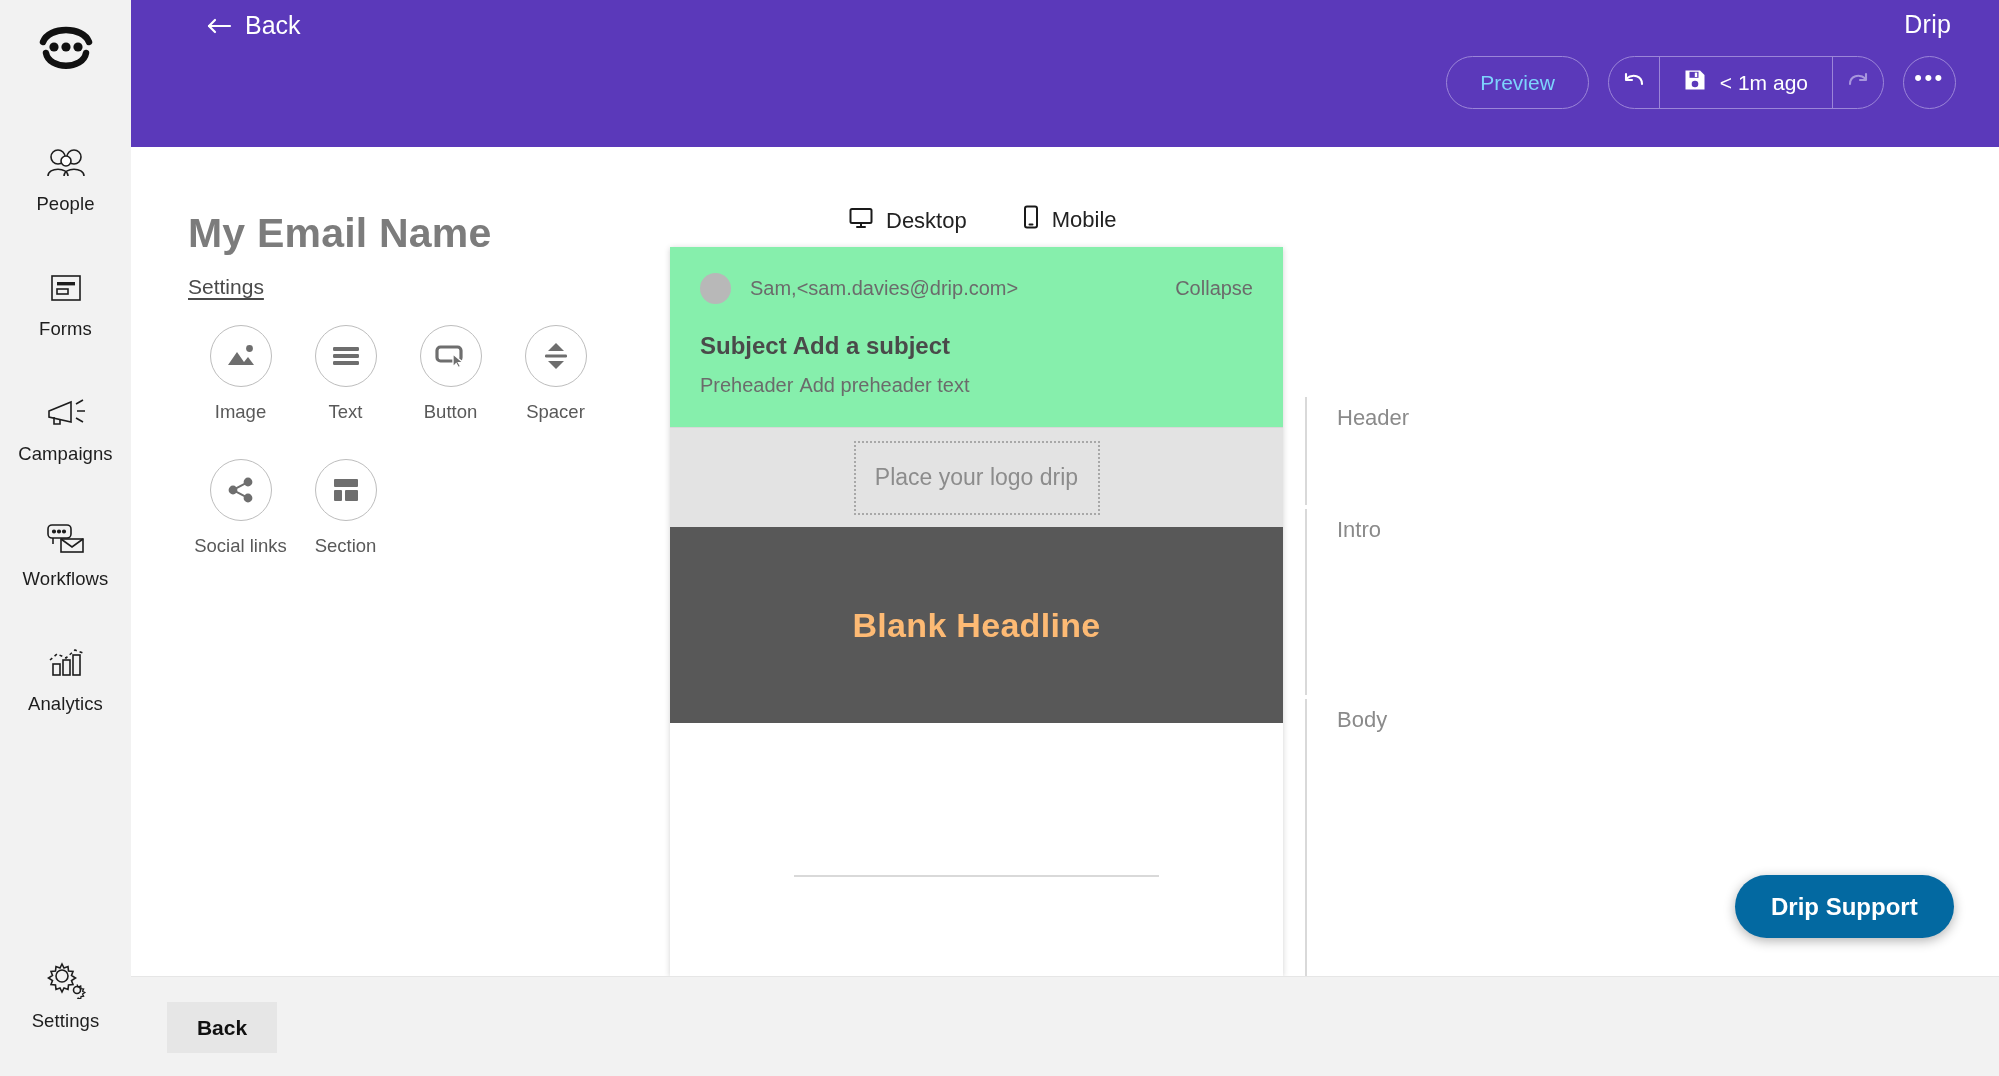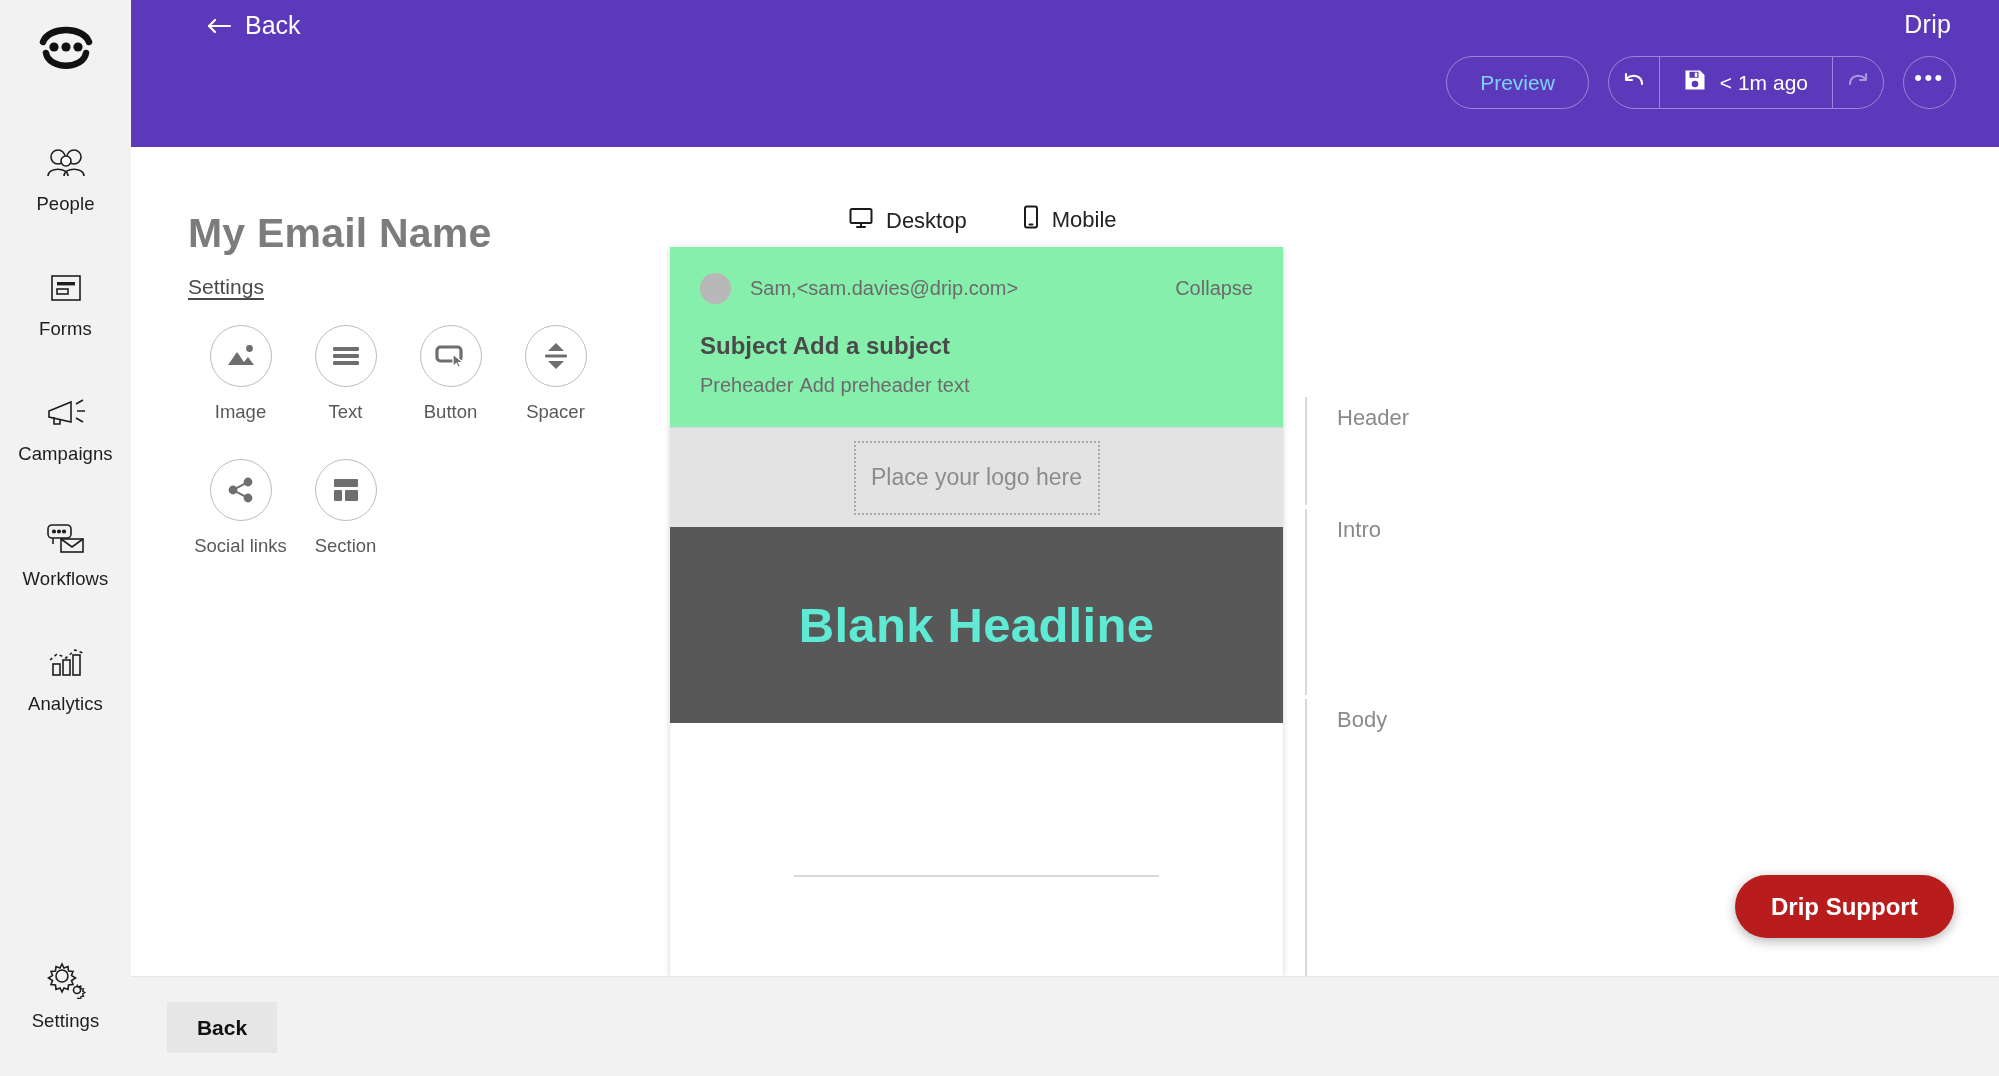--- a/index.html
+++ b/index.html
@@ -160,21 +160,21 @@
   }
   #logo-drop {
     width: 246px; height: 74px; border: 2px dotted #a8a8a8;
     display: flex; align-items: center; justify-content: center;
     font-size: 23px; color: #8c8c8c;
   }
   #headline-band {
     background: #585858; height: 196px;
     display: flex; align-items: center; justify-content: center;
   }
-  #headline-text { color: #5eead4; font-size: 49px; font-weight: bold; letter-spacing: .3px; }
+  #headline-text { color: #fdba74; font-size: 34px; font-weight: bold; letter-spacing: .3px; }
   #email-body-rest { background: #fff; height: 160px; position: relative; }
   #body-divider {
     position: absolute; left: 124px; right: 124px; bottom: 6px;
     height: 2px; background: #d9d9d9;
   }
 
   
   #structure-col {
     position: absolute; left: 1168px; top: 0; width: 700px; height: 829px;
   }
@@ -183,21 +183,21 @@
     position: absolute; left: 6px; top: 0; width: 2px; background: #d9d9d9;
   }
   .struct-label {
     position: absolute; left: 38px; font-size: 22px; color: #8a8a8a;
   }
 
   
   #drip-support {
     position: absolute; left: 1735px; top: 875px;
     height: 63px; padding: 0 36px; border-radius: 32px;
-    background: #b91c1c; color: #fff; font-size: 24px; font-weight: bold;
+    background: #0369a1; color: #fff; font-size: 24px; font-weight: bold;
     display: flex; align-items: center; justify-content: center;
     box-shadow: 0 3px 12px rgba(0,0,0,.3); cursor: pointer; z-index: 50;
   }
 
   
   #bottombar {
     position: absolute; left: 131px; top: 976px;
     width: 1868px; height: 100px; background: #f2f2f2;
     border-top: 1px solid #e6e6e6;
   }
@@ -465,21 +465,21 @@
         </div>
         <div id="subject-row">
           <span class="lbl">Subject</span><span>Add a subject</span>
         </div>
         <div id="preheader-row">
           <span class="lbl">Preheader</span><span>Add preheader text</span>
         </div>
       </div>
 
       <div id="logo-band">
-        <div id="logo-drop">Place your logo here</div>
+        <div id="logo-drop">Place your logo drip</div>
       </div>
 
       <div id="headline-band">
         <div id="headline-text">Blank Headline</div>
       </div>
 
       <div id="email-body-rest">
         <div id="body-divider"></div>
       </div>
     </section>

